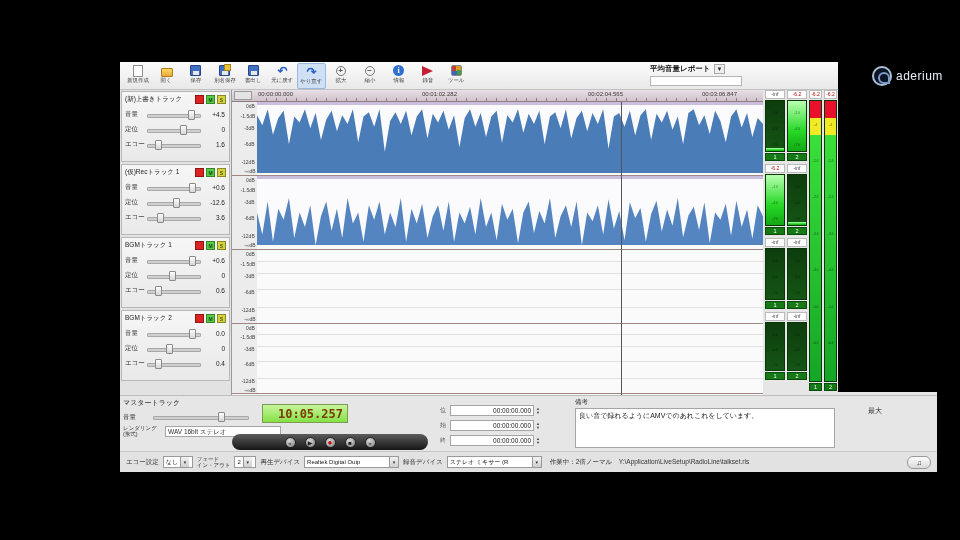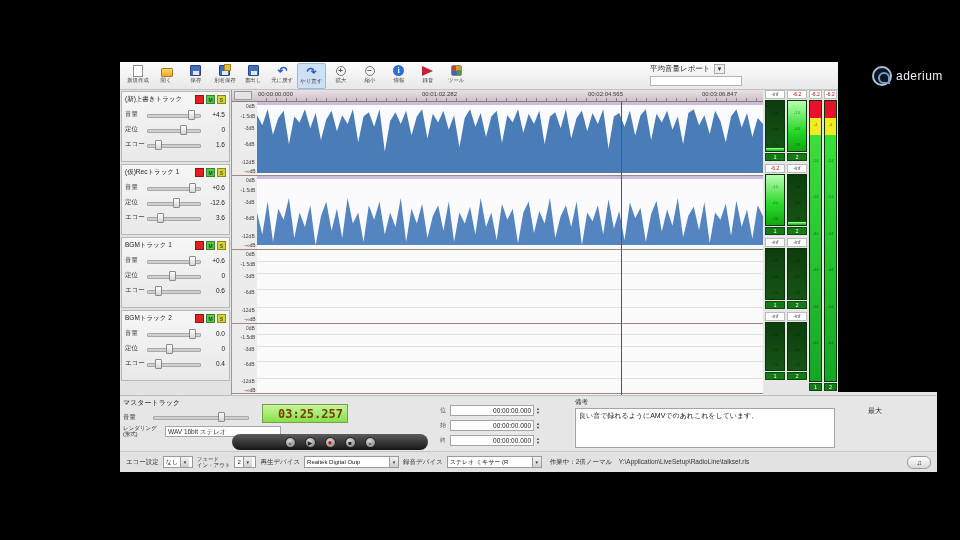--- a/index.html
+++ b/index.html
@@ -24,21 +24,21 @@
   .i-floppy.var:before{content:"";position:absolute;right:-2px;top:-2px;width:5px;height:5px;background:#e8c23a;border:1px solid #a5861d;}
   .i-arrow{font-size:12px;font-weight:bold;color:#2b62c8;line-height:10px;}
   .i-zoom{width:10px;height:10px;border:1.5px solid #777;border-radius:50%;color:#555;
           font-size:8px;line-height:7px;text-align:center;font-weight:bold;background:#f3f3f3;}
   .i-info{width:11px;height:11px;border-radius:50%;background:#2f6fd0;color:#fff;font-size:8px;font-weight:bold;
           text-align:center;line-height:11px;font-family:"Liberation Serif",serif;}
   .i-flag{width:0;height:0;border-left:11px solid #c22233;border-top:5px solid transparent;border-bottom:5px solid transparent;}
   .i-palette{width:11px;height:11px;border-radius:2px;border:1px solid #888;
      background:conic-gradient(#d8a020 0 25%,#3f9c3f 0 50%,#3f64c0 0 75%,#c04040 0);}
   .report{position:absolute;left:530px;top:2px;width:120px;}
-  .report-top{display:flex;align-items:flex-end;gap:3px;}
+  .report-top{display:flex;align-items:flex-end;gap:3px;font-weight:bold;}
   .report-label{font-size:7.5px;color:#222;}
   .report-caret{font-size:6px;color:#333;border:1px solid #aaa;background:#eee;padding:0 2px;line-height:8px;}
   .report-box{margin-top:2px;width:92px;height:10px;background:#fff;border:1px solid #b5b5b5;}
   
   .main{display:flex;height:305px;position:relative;}
   .trackpanel{width:112px;background:#e2e2e2;border-right:1px solid #9a9a9a;padding:1px;}
   .tsec{height:71px;margin-bottom:2px;background:linear-gradient(180deg,#f6f6f6,#e9e9e9);
         border:1px solid #b8b8b8;padding:2px 3px 0 3px;}
   .thead{display:flex;align-items:center;height:11px;margin-bottom:2px;}
   .tname{flex:1;font-size:6.5px;color:#222;white-space:nowrap;overflow:hidden;}
@@ -567,21 +567,21 @@
             <div class="thumb" id="master-thumb" style="left: 68%;"></div>
           </div>
         </div>
         <div class="mrow">
           <span class="mlab2">レンダリング
 (形式)</span>
           <div class="minput">WAV 16bit ステレオ</div>
         </div>
       </div>
 
-      <div class="lcd">03:25.257</div>
+      <div class="lcd">10:05.257</div>
       <div class="transbar">
           <div class="tpbtn">«</div>
           <div class="tpbtn">▶</div>
           <div class="tpbtn rec">●</div>
           <div class="tpbtn">■</div>
           <div class="tpbtn">»</div>
         </div>
       <div class="timefields">
           <div class="tfrow">
             <span class="tflab">位</span>

